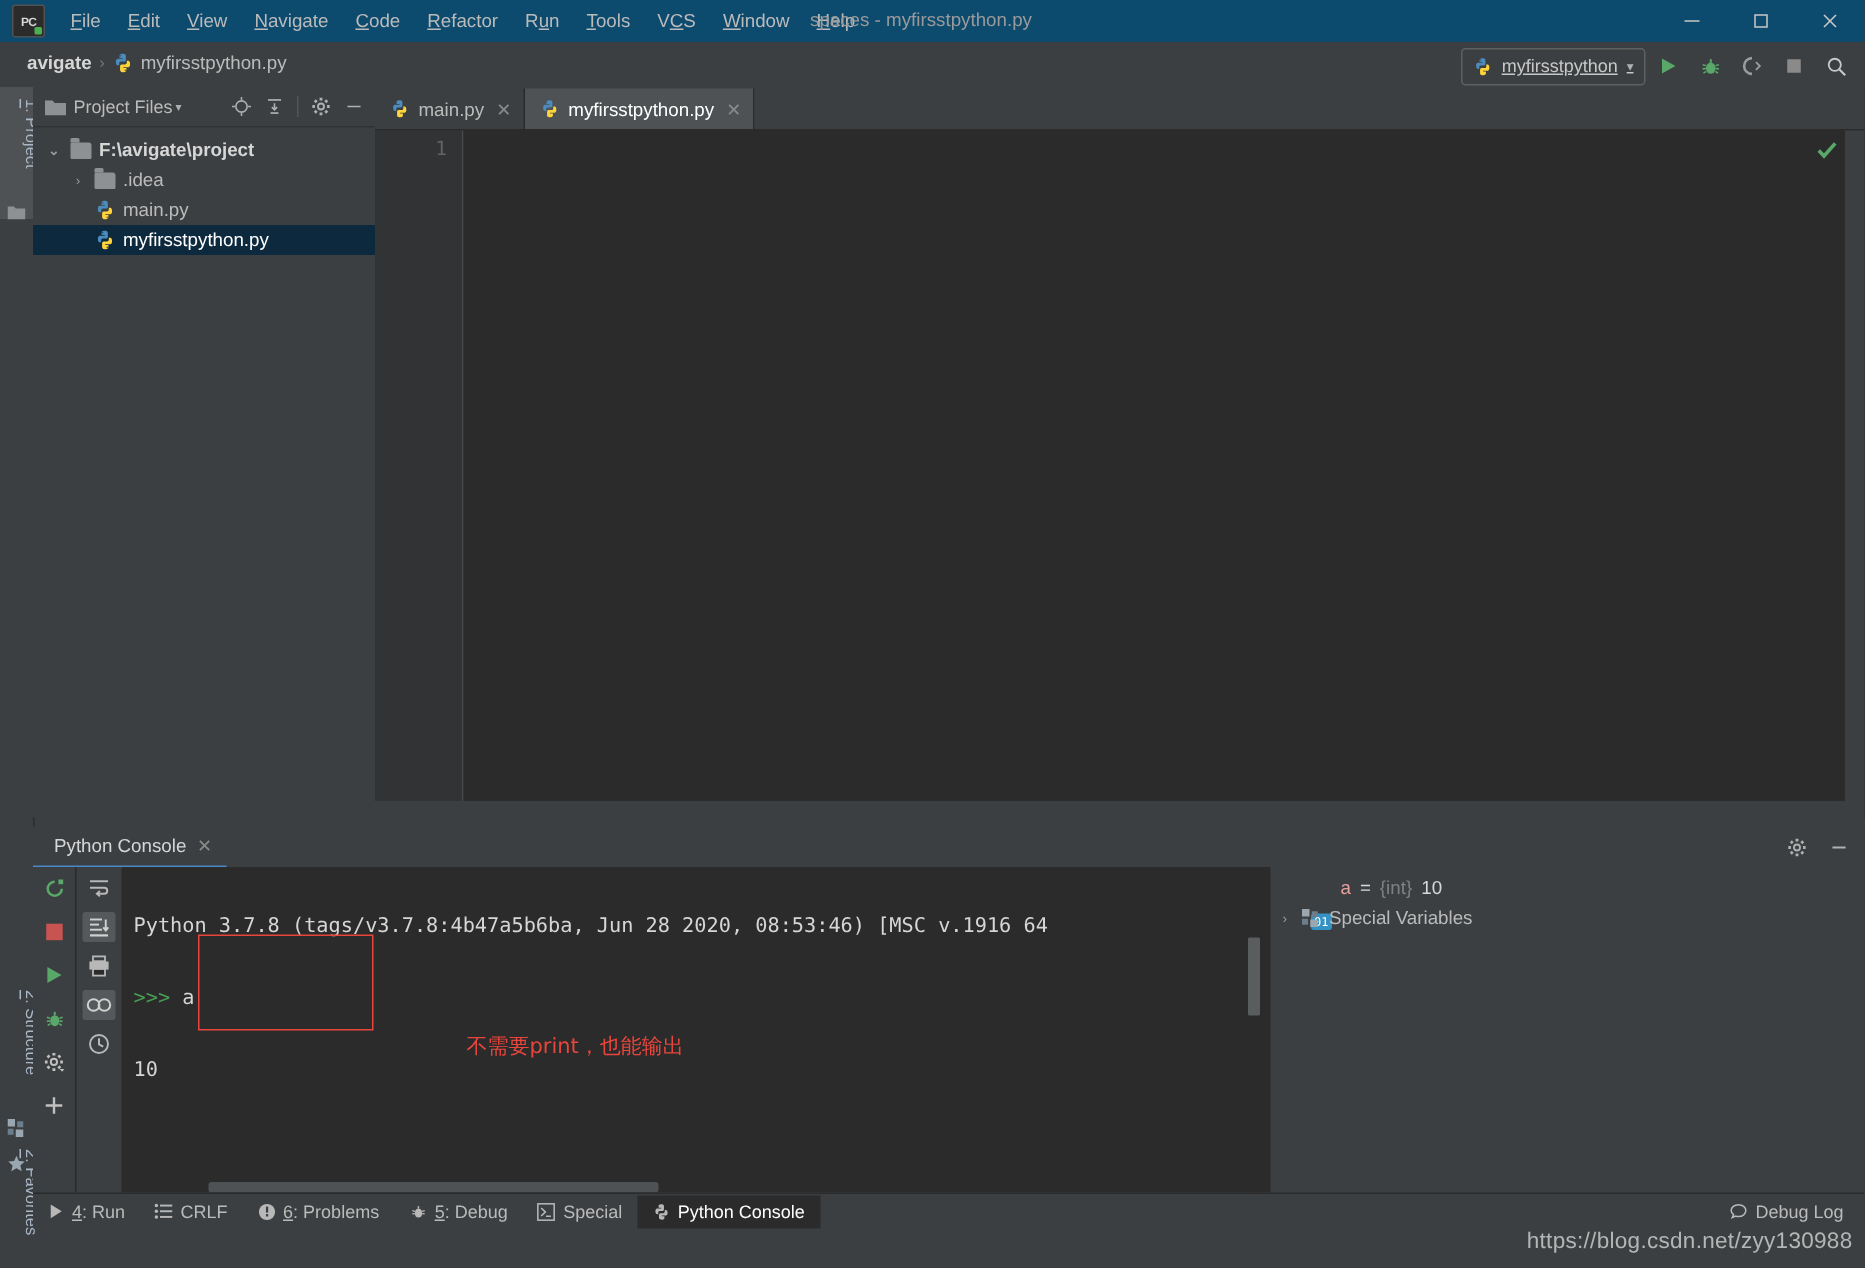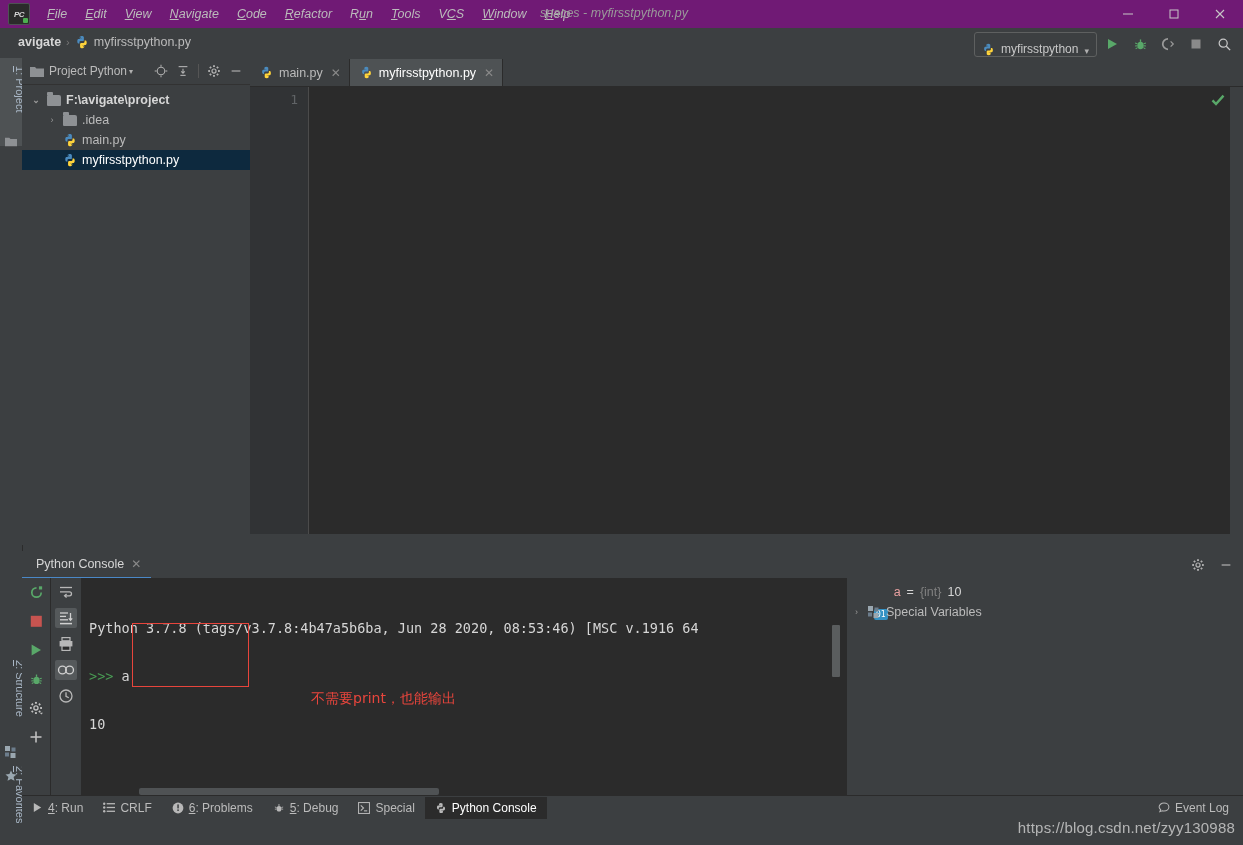--- a/index.html
+++ b/index.html
@@ -5,38 +5,38 @@
   html,body{margin:0;padding:0;background:#3c3f41;}
   body{
     width:1243px;height:845px;overflow:hidden;
     font-family:"Liberation Sans", sans-serif;
     font-size:12px;color:#bbbbbb;
     -webkit-font-smoothing:antialiased;
   }
   .app{position:relative;width:1243px;height:845px;background:#3c3f41;}
 
   
-  .menubar{position:absolute;left:0;top:0;width:1243px;height:28px;background:#701a75;display:flex;align-items:center;font-style:italic;}
+  .menubar{position:absolute;left:0;top:0;width:1243px;height:28px;background:#0c4a6e;display:flex;align-items:center;}
   .pc-logo{width:20px;height:20px;margin-left:8px;margin-right:8px;background:#2b2b2b;border:1px solid #4e5254;border-radius:2px;
            position:relative;display:flex;align-items:center;justify-content:center;font-size:8px;color:#d6d6d6;font-weight:bold;letter-spacing:-0.5px;}
   .pc-logo::after{content:"";position:absolute;right:1px;bottom:1px;width:5px;height:5px;background:#4caf50;border-radius:1px;}
   .menu-item{padding:4px 9px;color:#bbbbbb;font-size:12.5px;cursor:default;white-space:nowrap;}
   .menu-item u{text-decoration:underline;}
   .win-title{position:absolute;left:540px;top:6px;color:#9a9a9a;font-size:12.5px;white-space:nowrap;}
   .wbtns{position:absolute;right:0;top:0;height:28px;display:flex;}
   .wbtn{width:46px;height:28px;display:flex;align-items:center;justify-content:center;color:#c8c8c8;font-size:14px;}
 
   
   .navbar{position:absolute;left:0;top:28px;width:1243px;height:30px;background:#3c3f41;border-bottom:1px solid #2b2b2b;}
   .crumbs{position:absolute;left:18px;top:7px;display:flex;align-items:center;gap:5px;font-size:12.5px;}
   .crumb-proj{color:#d6d6d6;font-weight:bold;}
   .crumb-sep{color:#777;font-size:11px;}
   .crumb-file{color:#bbbbbb;}
   .toolbar-right{position:absolute;right:6px;top:3px;display:flex;align-items:center;gap:2px;}
-  .runcfg{display:flex;align-items:flex-end;gap:6px;height:23px;padding:0 7px;border:1px solid #5e6060;border-radius:3px;background:#3c3f41;color:#c8c8c8;font-size:12px;}
+  .runcfg{display:flex;align-items:center;gap:6px;height:23px;padding:0 7px;border:1px solid #5e6060;border-radius:3px;background:#3c3f41;color:#c8c8c8;font-size:12px;text-decoration:underline;}
   .tb-ico{width:26px;height:26px;display:flex;align-items:center;justify-content:center;}
 
   
   .stripe{position:absolute;left:0;top:58px;width:22px;height:737px;background:#3c3f41;border-right:1px solid #2b2b2b;}
   .vtab{position:absolute;left:0;width:22px;writing-mode:vertical-rl;text-orientation:mixed;
         font-size:11px;color:#a9b7c6;padding:8px 4px;white-space:nowrap;}
   .vtab.sel{background:#4e5254;}
   .vtab u{text-decoration:underline;}
   .vico{position:absolute;left:5px;width:12px;height:12px;}
 
@@ -74,21 +74,21 @@
   .ctabs{height:27px;background:#3c3f41;display:flex;align-items:center;border-bottom:1px solid #2b2b2b;position:relative;}
   .ctab{height:26px;display:flex;align-items:center;gap:7px;padding:0 10px 0 14px;font-size:12.5px;color:#d6d6d6;border-bottom:2px solid #4a88c7;}
   .ctab .x{color:#8a8a8a;font-size:12px;}
   .ctabs-right{position:absolute;right:6px;display:flex;align-items:center;gap:6px;}
   .cbody{position:absolute;left:0;top:27px;width:1221px;height:217px;display:flex;}
   .ctoolcol{width:28px;background:#3c3f41;padding-top:4px;display:flex;flex-direction:column;align-items:center;gap:9px;}
   .ctoolcol2{width:30px;background:#3c3f41;padding-top:4px;display:flex;flex-direction:column;align-items:center;gap:6px;border-left:1px solid #2b2b2b;}
   .cti{width:22px;height:20px;display:flex;align-items:center;justify-content:center;}
   .cti.on{background:#55595b;border-radius:2px;}
   .consoletext{position:relative;flex:1;background:#2b2b2b;overflow:hidden;
-     font-family:"DejaVu Sans Mono", monospace;font-size:13.5px;line-height:24px;padding:14px 0 0 8px;white-space:pre;}
+     font-family:"DejaVu Sans Mono", monospace;font-size:13.5px;line-height:24px;padding:3px 0 0 8px;white-space:pre;}
   .cprompt{color:#499c54;}
   .cwhite{color:#d6d6d6;}
   .cnum{color:#6897bb;}
   .cvar{color:#d6d6d6;}
   .annot{position:absolute;left:230px;top:108px;color:#e8453c;font-size:14px;font-family:"DejaVu Sans", sans-serif;white-space:nowrap;}
   .redbox{position:absolute;left:51px;top:45px;width:115px;height:62px;border:1px solid #e8453c;pointer-events:none;}
   .cscroll{position:absolute;right:5px;top:0;width:10px;height:217px;background:#2b2b2b;}
   .cscroll .thumb{position:absolute;left:1px;top:47px;width:8px;height:52px;background:#5a5d5e;border-radius:1px;}
   .chscroll{position:absolute;left:58px;bottom:0;width:300px;height:7px;background:#4f5254;border-radius:2px;}
   .varspanel{width:396px;background:#3c3f41;border-left:1px solid #2b2b2b;padding-top:4px;}
@@ -252,21 +252,21 @@
   </div>
 
   <div class="projpanel">
     <div class="proj-head">
       <div class="proj-title">
         <span>
           <svg width="14" height="11" viewBox="0 0 14 11">
               <path d="M0 1h5l1.4 1.6H14V11H0z" fill="#8e9194"></path>
             </svg>
         </span>
-        <span>Project Python</span>
+        <span>Project Files</span>
         <span style="font-size:8px;color:#b0b0b0;margin-left:-3px;">▾</span>
       </div>
       <div class="proj-head-icons">
         <div class="ph-ico">
           <svg width="14" height="14" viewBox="0 0 16 16">
             <circle cx="8" cy="8" r="4.3" fill="none" stroke="#b0b0b0" stroke-width="1.2"></circle>
             <line x1="8" y1="0.8" x2="8" y2="3" stroke="#b0b0b0" stroke-width="1.2"></line>
             <line x1="8" y1="13" x2="8" y2="15.2" stroke="#b0b0b0" stroke-width="1.2"></line>
             <line x1="0.8" y1="8" x2="3" y2="8" stroke="#b0b0b0" stroke-width="1.2"></line>
             <line x1="13" y1="8" x2="15.2" y2="8" stroke="#b0b0b0" stroke-width="1.2"></line>
@@ -607,20 +607,20 @@
       </span>
       <span>Python Console</span>
     </div>
 
     <div class="eventlog">
       <span>
         <svg width="12" height="12" viewBox="0 0 13 13">
           <path d="M6.5 1.2c3 0 5.3 1.9 5.3 4.3S9.5 9.8 6.5 9.8c-.7 0-1.3-.1-1.9-.3l-2.6 1 .9-2.1C2 7.6 1.2 6.5 1.2 5.5c0-2.4 2.3-4.3 5.3-4.3z" fill="none" stroke="#b8b8b8" stroke-width="1.1"></path>
         </svg>
       </span>
-      <span>Event Log</span>
+      <span>Debug Log</span>
     </div>
   </div>
 
 
   <div class="watermark">https://blog.csdn.net/zyy130988</div>
 
 </div>
 
 </body></html>

